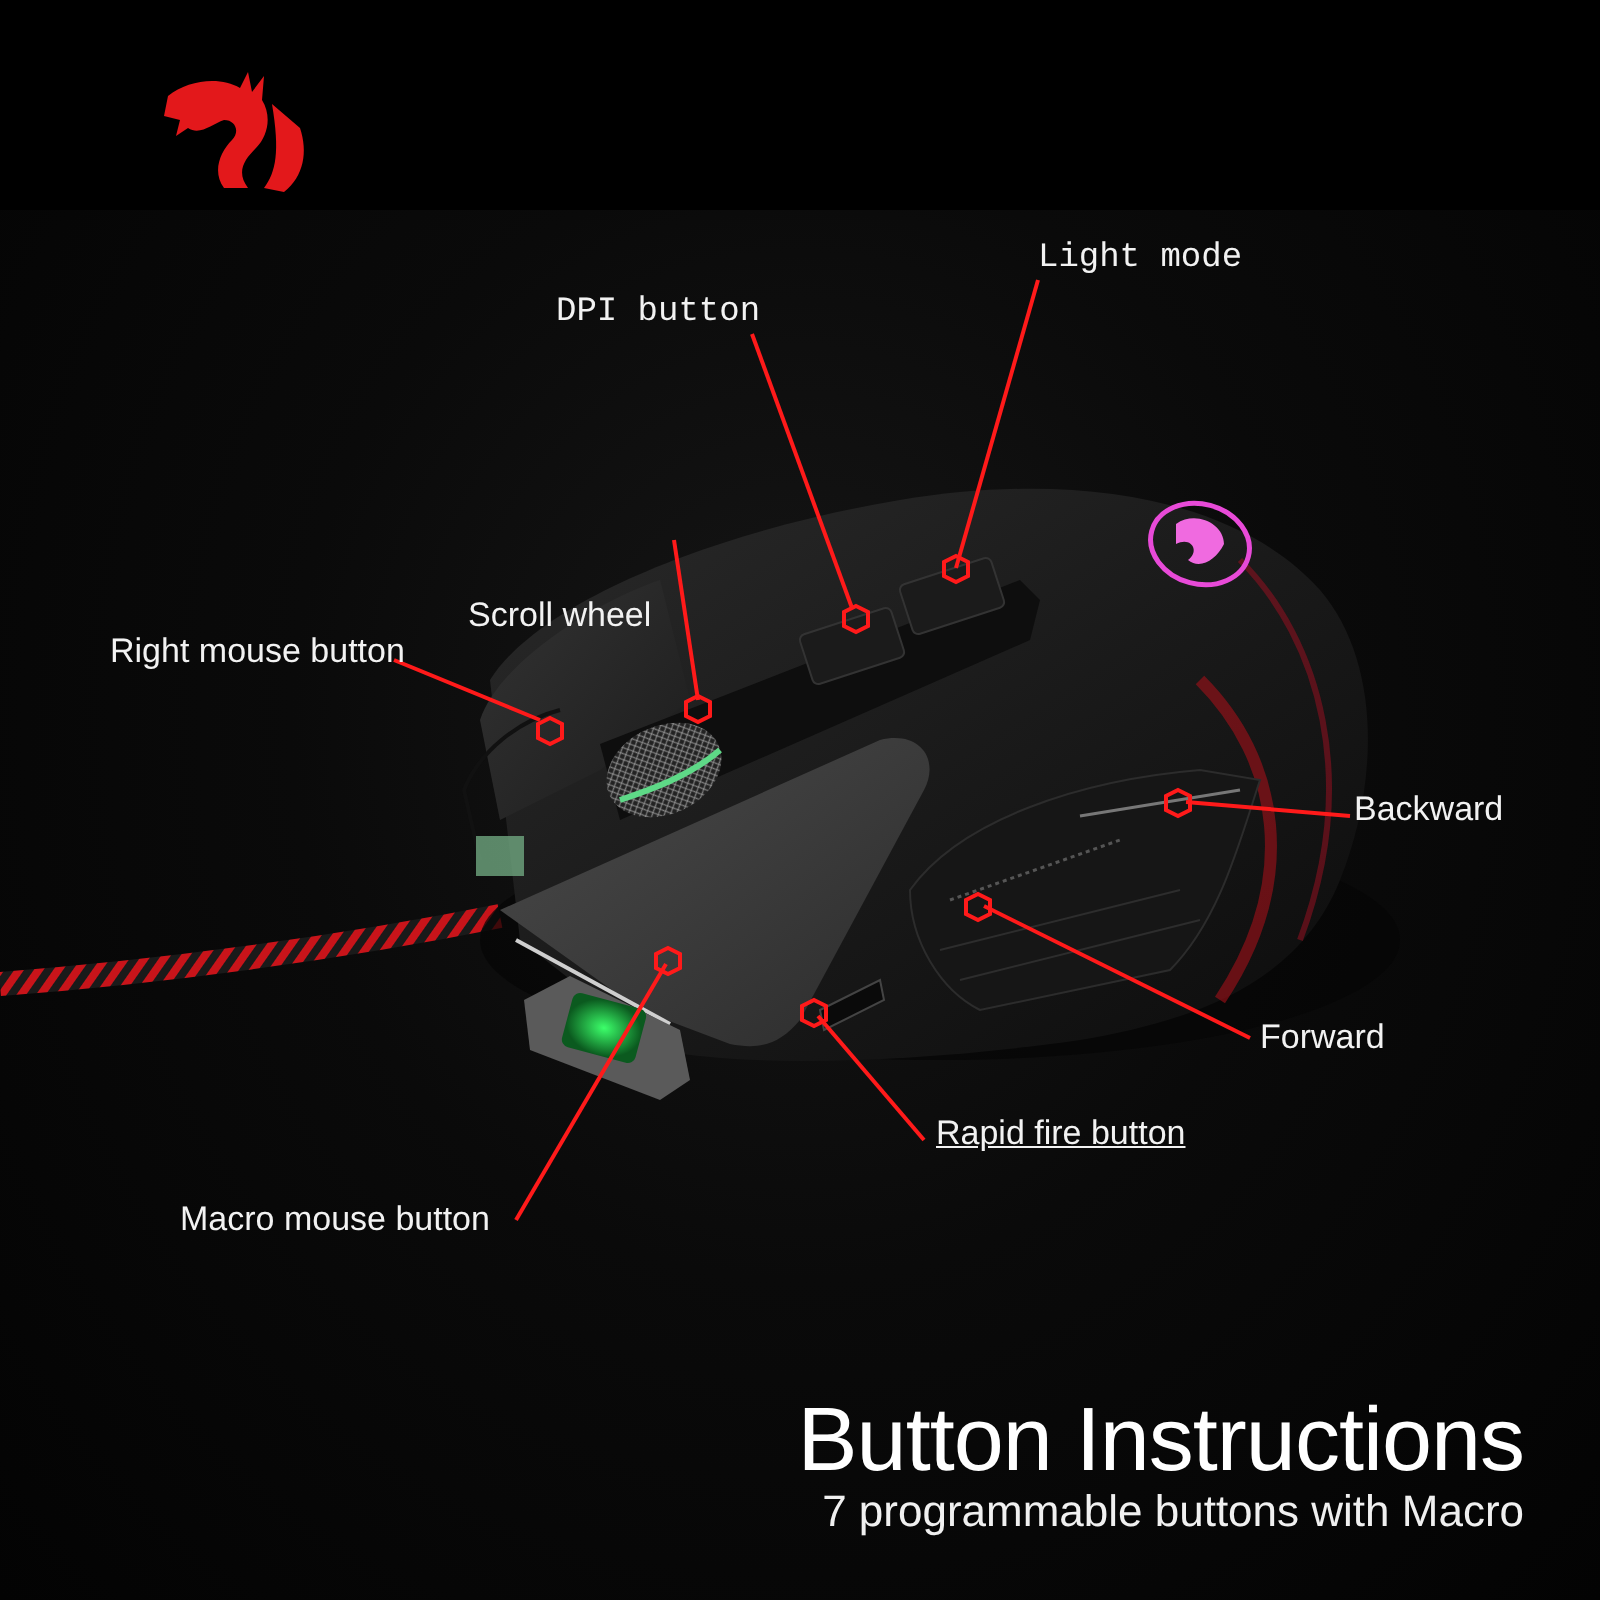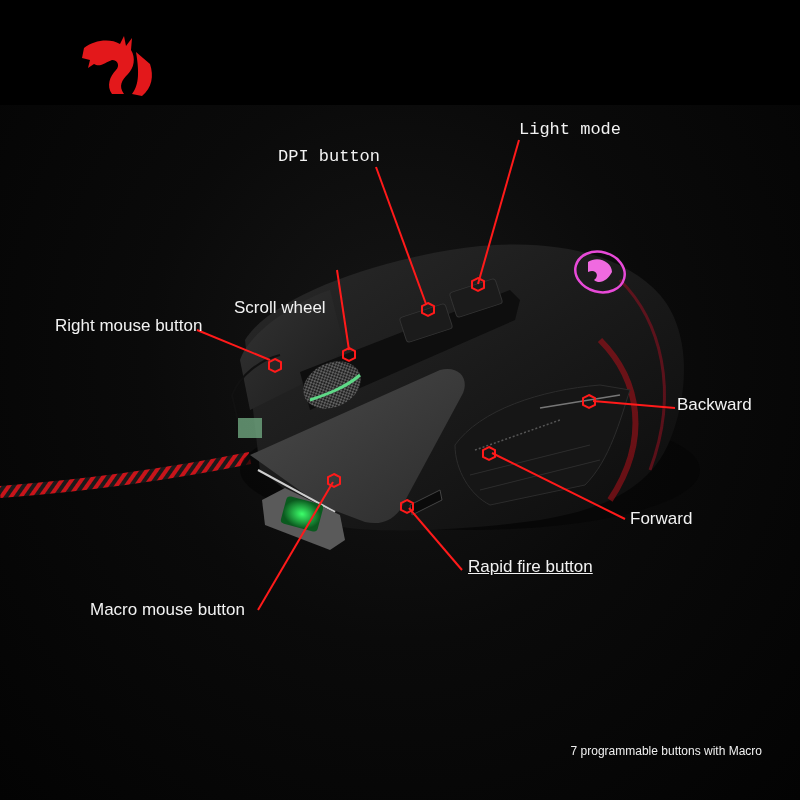--- a/index.html
+++ b/index.html
@@ -8,21 +8,21 @@
   .stage { position: absolute; left: 0; top: 0; width: 800px; height: 800px;
            background: radial-gradient(ellipse at 50% 45%, #161616 0%, #0a0a0a 45%, #030303 100%); }
   .top-band { position: absolute; left: 0; top: 0; width: 800px; height: 105px; background: #000; }
   svg.art { position: absolute; left: 0; top: 0; }
   .logo { position: absolute; left: 32px; top: 28px; width: 140px; height: 100px; }
   .logo-word { position: absolute; left: 36px; top: 92px; font-family: "DejaVu Serif", serif;
                font-weight: bold; font-size: 24px; color: #e3181b; letter-spacing: -0.5px; }
   .label { position: absolute; font-size: 17px; color: #f2f2f2; white-space: nowrap; line-height: 1; }
   .title { position: absolute; right: 38px; top: 697px; font-size: 45px; color: #ffffff;
            font-weight: normal; letter-spacing: -0.5px; line-height: 1; white-space: nowrap; }
-  .subtitle { position: absolute; right: 38px; top: 745px; font-size: 12px; color: #f0f0f0;
+  .subtitle { position: absolute; right: 38px; top: 745px; font-size: 22px; color: #f0f0f0;
               line-height: 1; white-space: nowrap; }
 </style>
 </head>
 <body>
 
 <div class="stage">
   <div class="top-band"></div>
 
   <svg class="art" width="800" height="800" viewBox="0 0 800 800">
     <defs>
@@ -130,14 +130,15 @@
 
   <div class="label" style="left:519px; top:121px;font-family:Liberation Mono, monospace;">Light mode</div>
   <div class="label" style="left:278px; top:148px;font-family:Liberation Mono, monospace;">DPI button</div>
   <div class="label" style="left:234px; top:251px;margin-top:48px;">Scroll wheel</div>
   <div class="label" style="left:16px; top:317px;margin-left:39px;">Right mouse button</div>
   <div class="label" style="left:677px; top:396px;">Backward</div>
   <div class="label" style="left:630px; top:510px;">Forward</div>
   <div class="label" style="left:468px; top:558px;text-decoration:underline;">Rapid fire button</div>
   <div class="label" style="left:90px; top:601px;">Macro mouse button</div>
 
+  <div class="title">Button Instructions</div>
   <div class="subtitle">7 programmable buttons with Macro</div>
 </div>
 
 </body></html>

